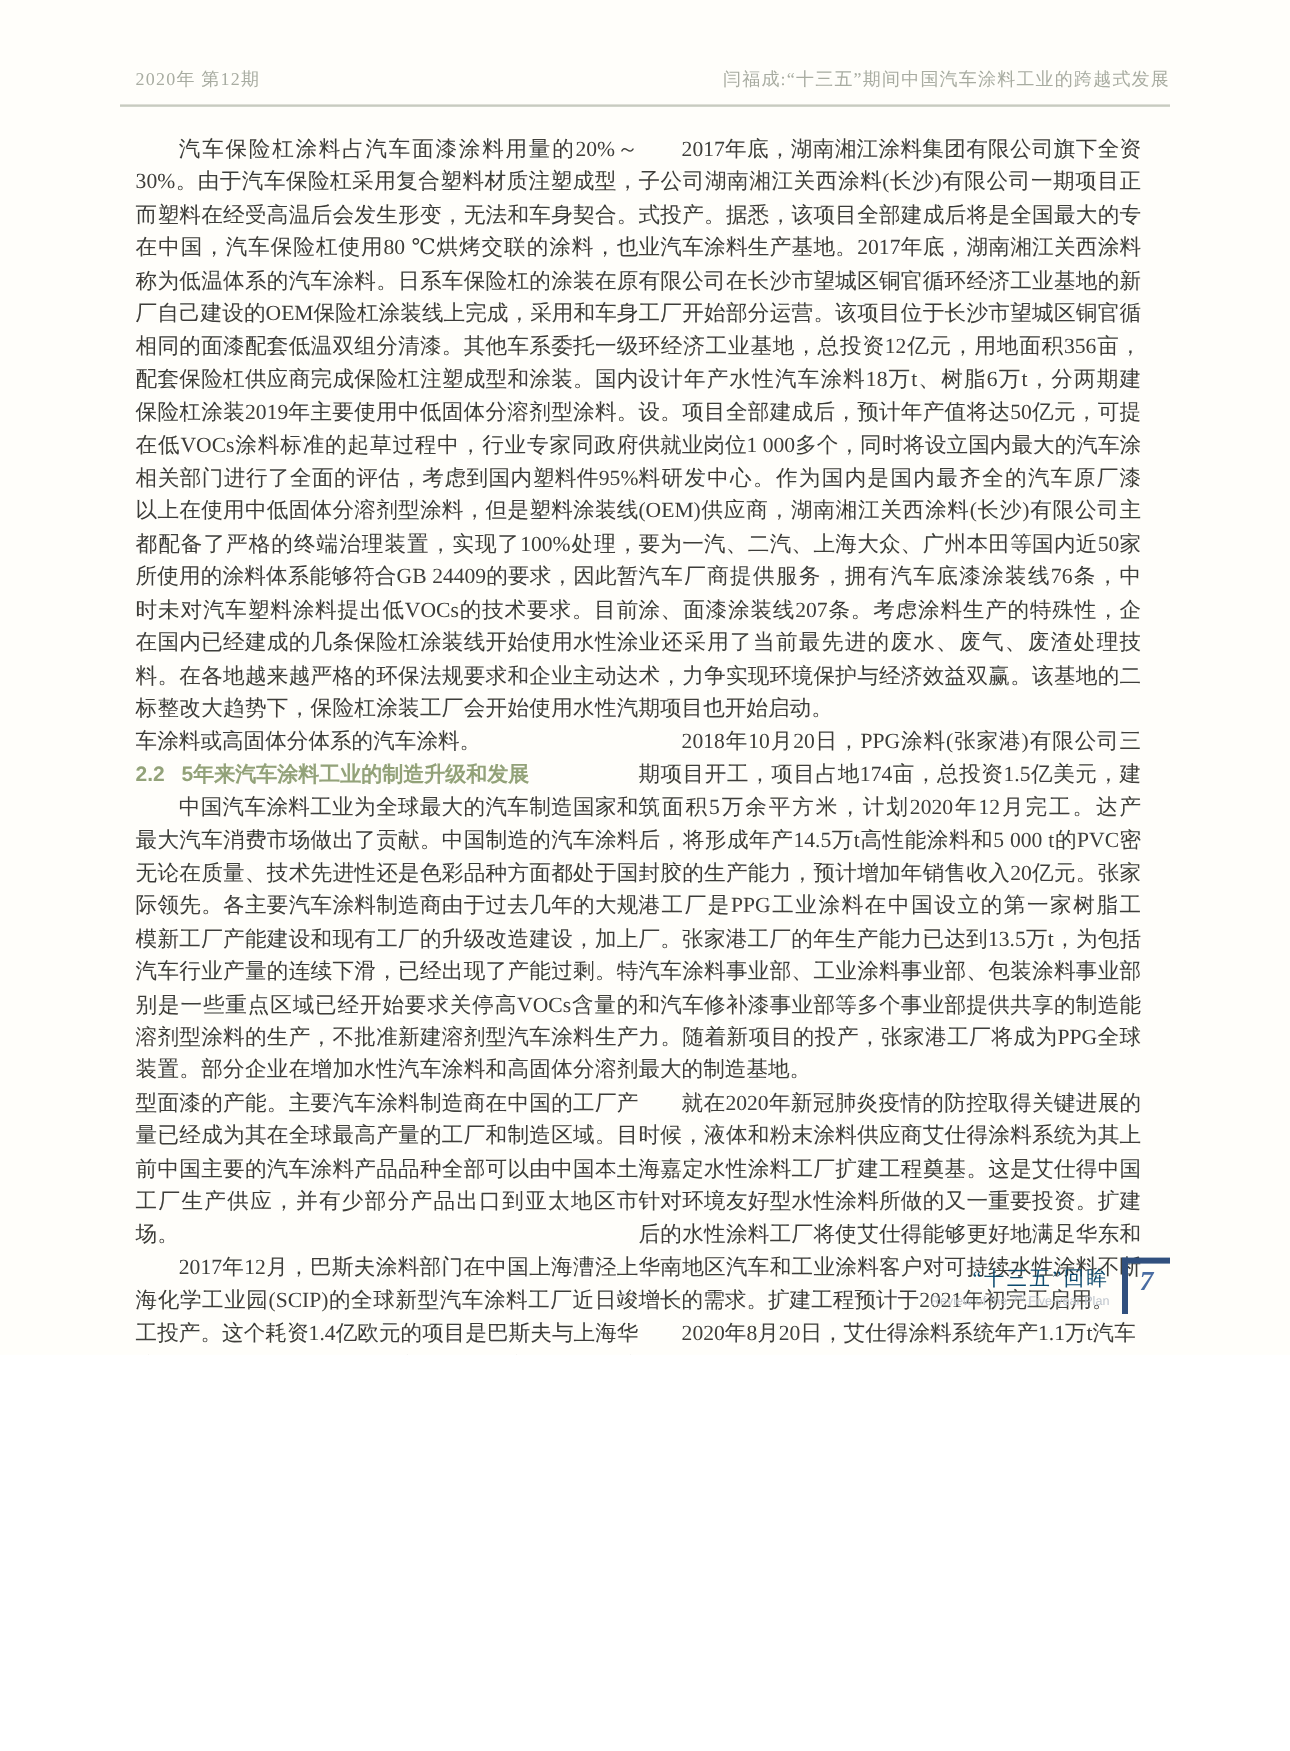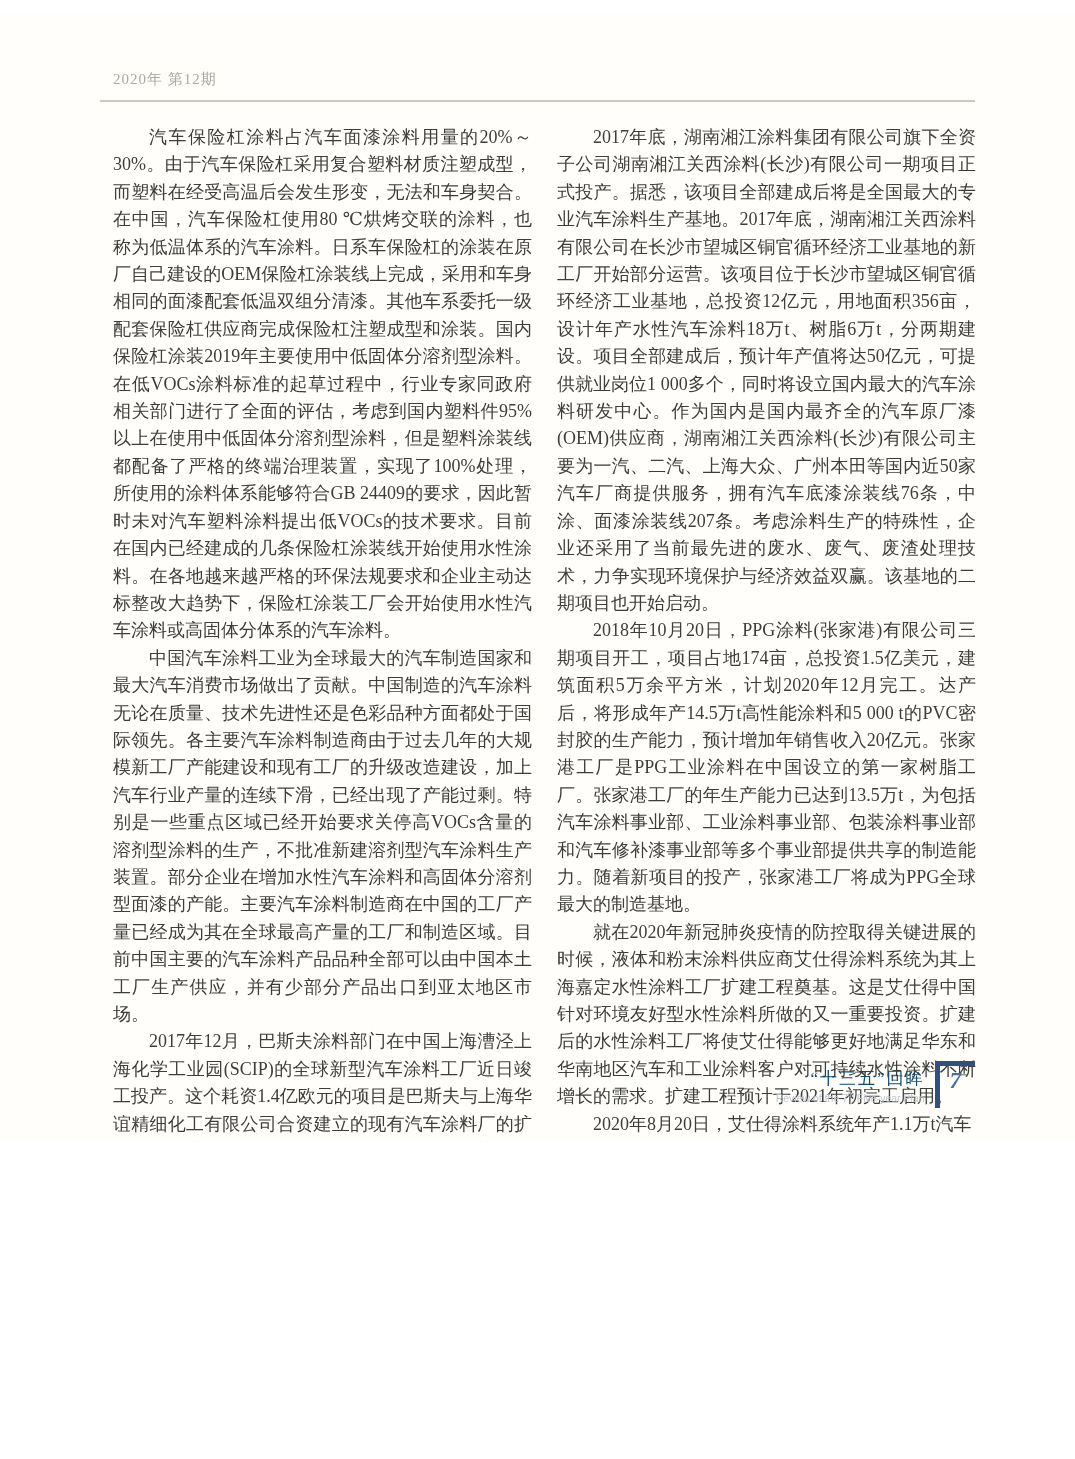--- a/index.html
+++ b/index.html
@@ -7,36 +7,35 @@
   body {
     width:1075px; height:1459px;
     background:#ffffff;
     font-family:"Liberation Serif","DejaVu Serif",serif;
   }
   .page {
     position:relative;
     width:1075px; height:1129px;
     background:#fffefa;
     overflow:hidden;
-    margin-top:13px;
   }
   
   .header {
     position:absolute; top:57px; left:113px; width:862px;
     display:flex; justify-content:space-between; align-items:baseline;
     color:#a8aca1; font-size:15px; letter-spacing:1px;
   }
   .header-rule {
     position:absolute; top:87px; left:100px; width:875px;
     border-top:2px solid #c8cbc0;
   }
   
   .columns {
     position:absolute; top:111px; left:113px; width:863px;
-    display:flex; gap:25px;
+    display:flex; 
   }
   .col {
     width:419px;
     font-size:18px; line-height:27.4px;
     text-align:justify;
     color:#3d3d39;
   }
   .col p { margin:0; }
   .indent { text-indent:2em; }
   .section-heading {
@@ -74,26 +73,30 @@
     font-family:"Liberation Serif","DejaVu Serif",serif;
   }
 </style>
 </head>
 <body>
 
 <div class="page">
 
   <div class="header">
     <span class="header-left">2020年 第12期</span>
+    <span class="header-right">闫福成:“十三五”期间中国汽车涂料工业的跨越式发展</span>
   </div>
   <div class="header-rule"></div>
 
   <div class="columns">
     <div class="col">
       <p class="indent">汽车保险杠涂料占汽车面漆涂料用量的20%～30%。由于汽车保险杠采用复合塑料材质注塑成型，而塑料在经受高温后会发生形变，无法和车身契合。在中国，汽车保险杠使用80 ℃烘烤交联的涂料，也称为低温体系的汽车涂料。日系车保险杠的涂装在原厂自己建设的OEM保险杠涂装线上完成，采用和车身相同的面漆配套低温双组分清漆。其他车系委托一级配套保险杠供应商完成保险杠注塑成型和涂装。国内保险杠涂装2019年主要使用中低固体分溶剂型涂料。在低VOCs涂料标准的起草过程中，行业专家同政府相关部门进行了全面的评估，考虑到国内塑料件95%以上在使用中低固体分溶剂型涂料，但是塑料涂装线都配备了严格的终端治理装置，实现了100%处理，所使用的涂料体系能够符合GB 24409的要求，因此暂时未对汽车塑料涂料提出低VOCs的技术要求。目前在国内已经建成的几条保险杠涂装线开始使用水性涂料。在各地越来越严格的环保法规要求和企业主动达标整改大趋势下，保险杠涂装工厂会开始使用水性汽车涂料或高固体分体系的汽车涂料。</p>
+      <h3 class="section-heading">
+        <span class="sec-no">2.2</span><span>5年来汽车涂料工业的制造升级和发展</span>
+      </h3>
       <p class="indent">中国汽车涂料工业为全球最大的汽车制造国家和最大汽车消费市场做出了贡献。中国制造的汽车涂料无论在质量、技术先进性还是色彩品种方面都处于国际领先。各主要汽车涂料制造商由于过去几年的大规模新工厂产能建设和现有工厂的升级改造建设，加上汽车行业产量的连续下滑，已经出现了产能过剩。特别是一些重点区域已经开始要求关停高VOCs含量的溶剂型涂料的生产，不批准新建溶剂型汽车涂料生产装置。部分企业在增加水性汽车涂料和高固体分溶剂型面漆的产能。主要汽车涂料制造商在中国的工厂产量已经成为其在全球最高产量的工厂和制造区域。目前中国主要的汽车涂料产品品种全部可以由中国本土工厂生产供应，并有少部分产品出口到亚太地区市场。</p>
       <p class="indent">2017年12月，巴斯夫涂料部门在中国上海漕泾上海化学工业园(SCIP)的全球新型汽车涂料工厂近日竣工投产。这个耗资1.4亿欧元的项目是巴斯夫与上海华谊精细化工有限公司合资建立的现有汽车涂料厂的扩建。此次扩建进一步提升在中国的生产能力。该设施成为溶剂型和水性涂料的生产中心，并与公司现有的汽车涂料、树脂和电泳涂料生产基地以及研发实验室紧密合作。其中包括从溶剂型到水性涂料，从标准底漆工艺到综合工艺的过渡。新工厂将生产稀释剂、底漆、清漆和水性底漆。2019年7月23日，巴斯夫上海涂料有限公司3 400 t/a色浆生产技改项目通过安全设施设计审查。2019年12月5日，巴斯夫涂料(广东)有</p>
     </div>
     <div class="col">
       <p class="indent">2017年底，湖南湘江涂料集团有限公司旗下全资子公司湖南湘江关西涂料(长沙)有限公司一期项目正式投产。据悉，该项目全部建成后将是全国最大的专业汽车涂料生产基地。2017年底，湖南湘江关西涂料有限公司在长沙市望城区铜官循环经济工业基地的新工厂开始部分运营。该项目位于长沙市望城区铜官循环经济工业基地，总投资12亿元，用地面积356亩，设计年产水性汽车涂料18万t、树脂6万t，分两期建设。项目全部建成后，预计年产值将达50亿元，可提供就业岗位1 000多个，同时将设立国内最大的汽车涂料研发中心。作为国内是国内最齐全的汽车原厂漆(OEM)供应商，湖南湘江关西涂料(长沙)有限公司主要为一汽、二汽、上海大众、广州本田等国内近50家汽车厂商提供服务，拥有汽车底漆涂装线76条，中涂、面漆涂装线207条。考虑涂料生产的特殊性，企业还采用了当前最先进的废水、废气、废渣处理技术，力争实现环境保护与经济效益双赢。该基地的二期项目也开始启动。</p>
       <p class="indent">2018年10月20日，PPG涂料(张家港)有限公司三期项目开工，项目占地174亩，总投资1.5亿美元，建筑面积5万余平方米，计划2020年12月完工。达产后，将形成年产14.5万t高性能涂料和5 000 t的PVC密封胶的生产能力，预计增加年销售收入20亿元。张家港工厂是PPG工业涂料在中国设立的第一家树脂工厂。张家港工厂的年生产能力已达到13.5万t，为包括汽车涂料事业部、工业涂料事业部、包装涂料事业部和汽车修补漆事业部等多个事业部提供共享的制造能力。随着新项目的投产，张家港工厂将成为PPG全球最大的制造基地。</p>
       <p class="indent">就在2020年新冠肺炎疫情的防控取得关键进展的时候，液体和粉末涂料供应商艾仕得涂料系统为其上海嘉定水性涂料工厂扩建工程奠基。这是艾仕得中国针对环境友好型水性涂料所做的又一重要投资。扩建后的水性涂料工厂将使艾仕得能够更好地满足华东和华南地区汽车和工业涂料客户对可持续水性涂料不断增长的需求。扩建工程预计于2021年初完工启用。</p>
       <p class="indent">2020年8月20日，艾仕得涂料系统年产1.1万t汽车</p>
     </div>
   </div>

